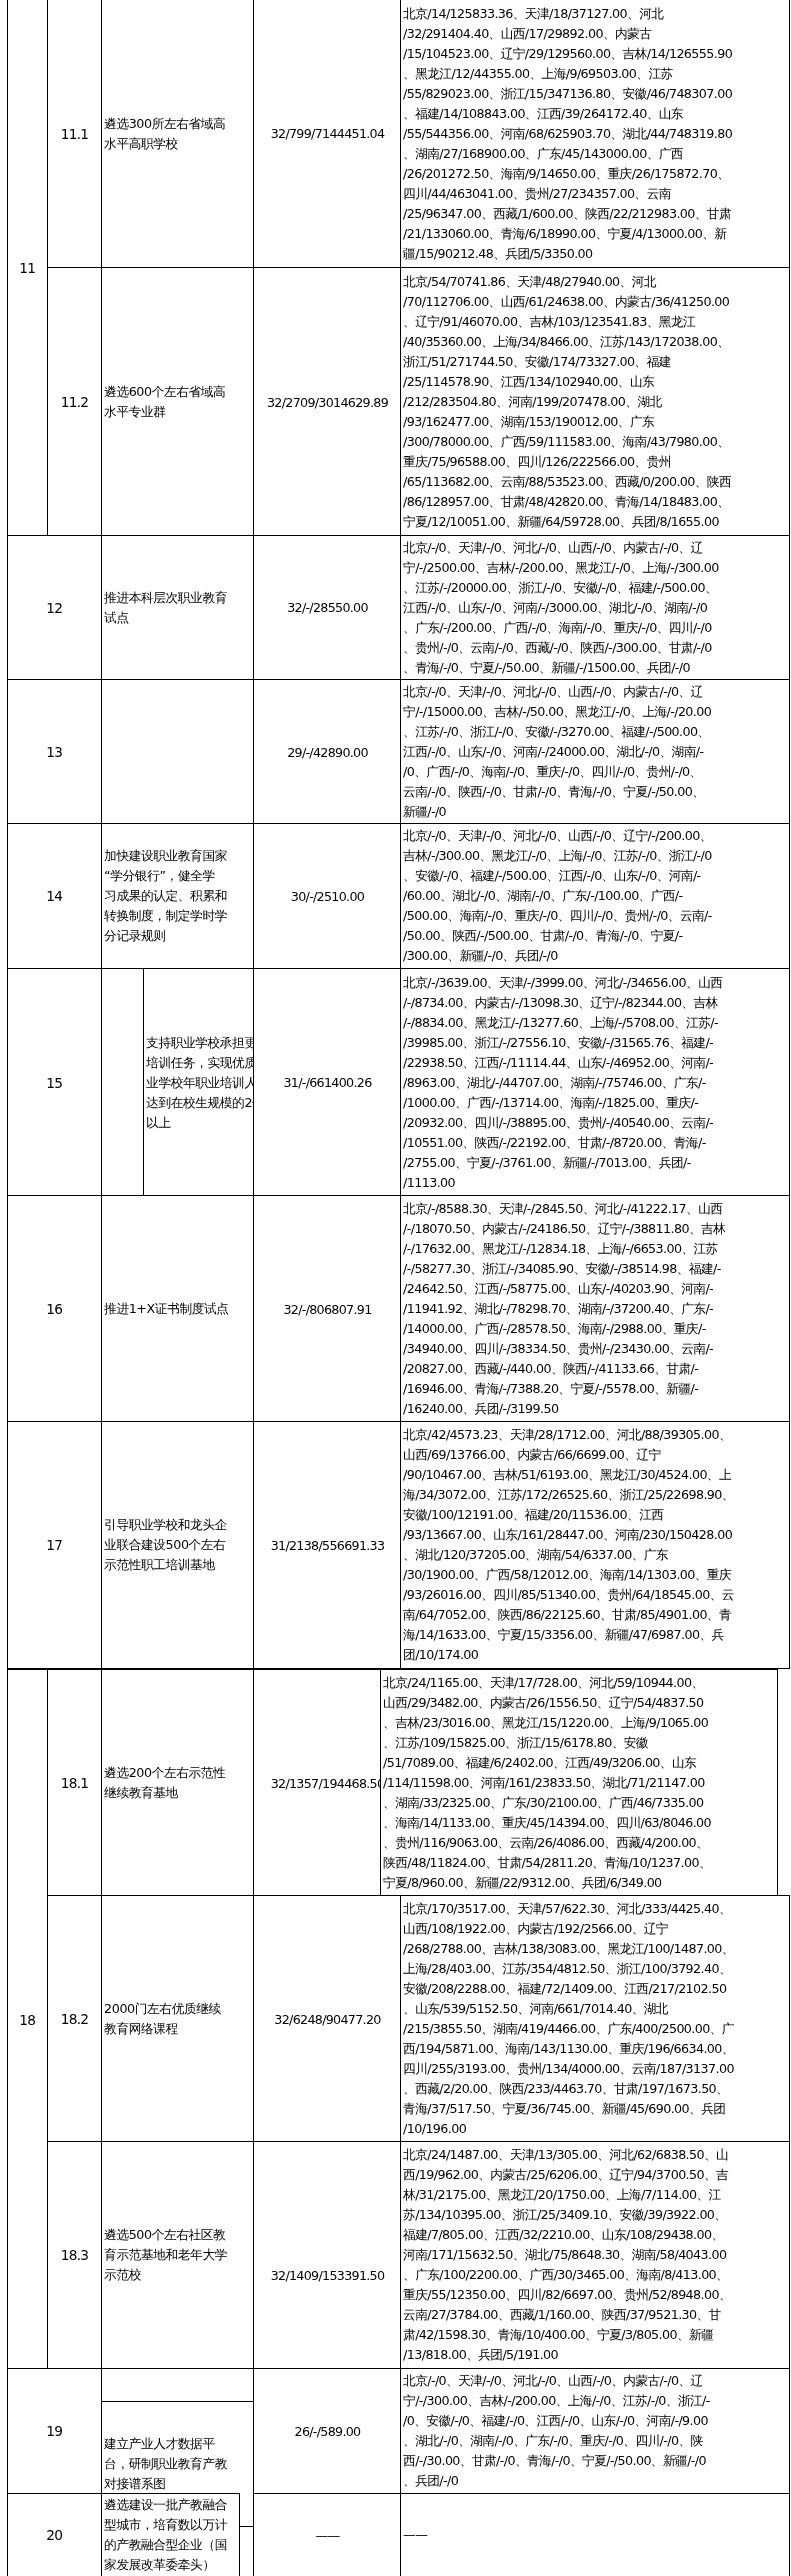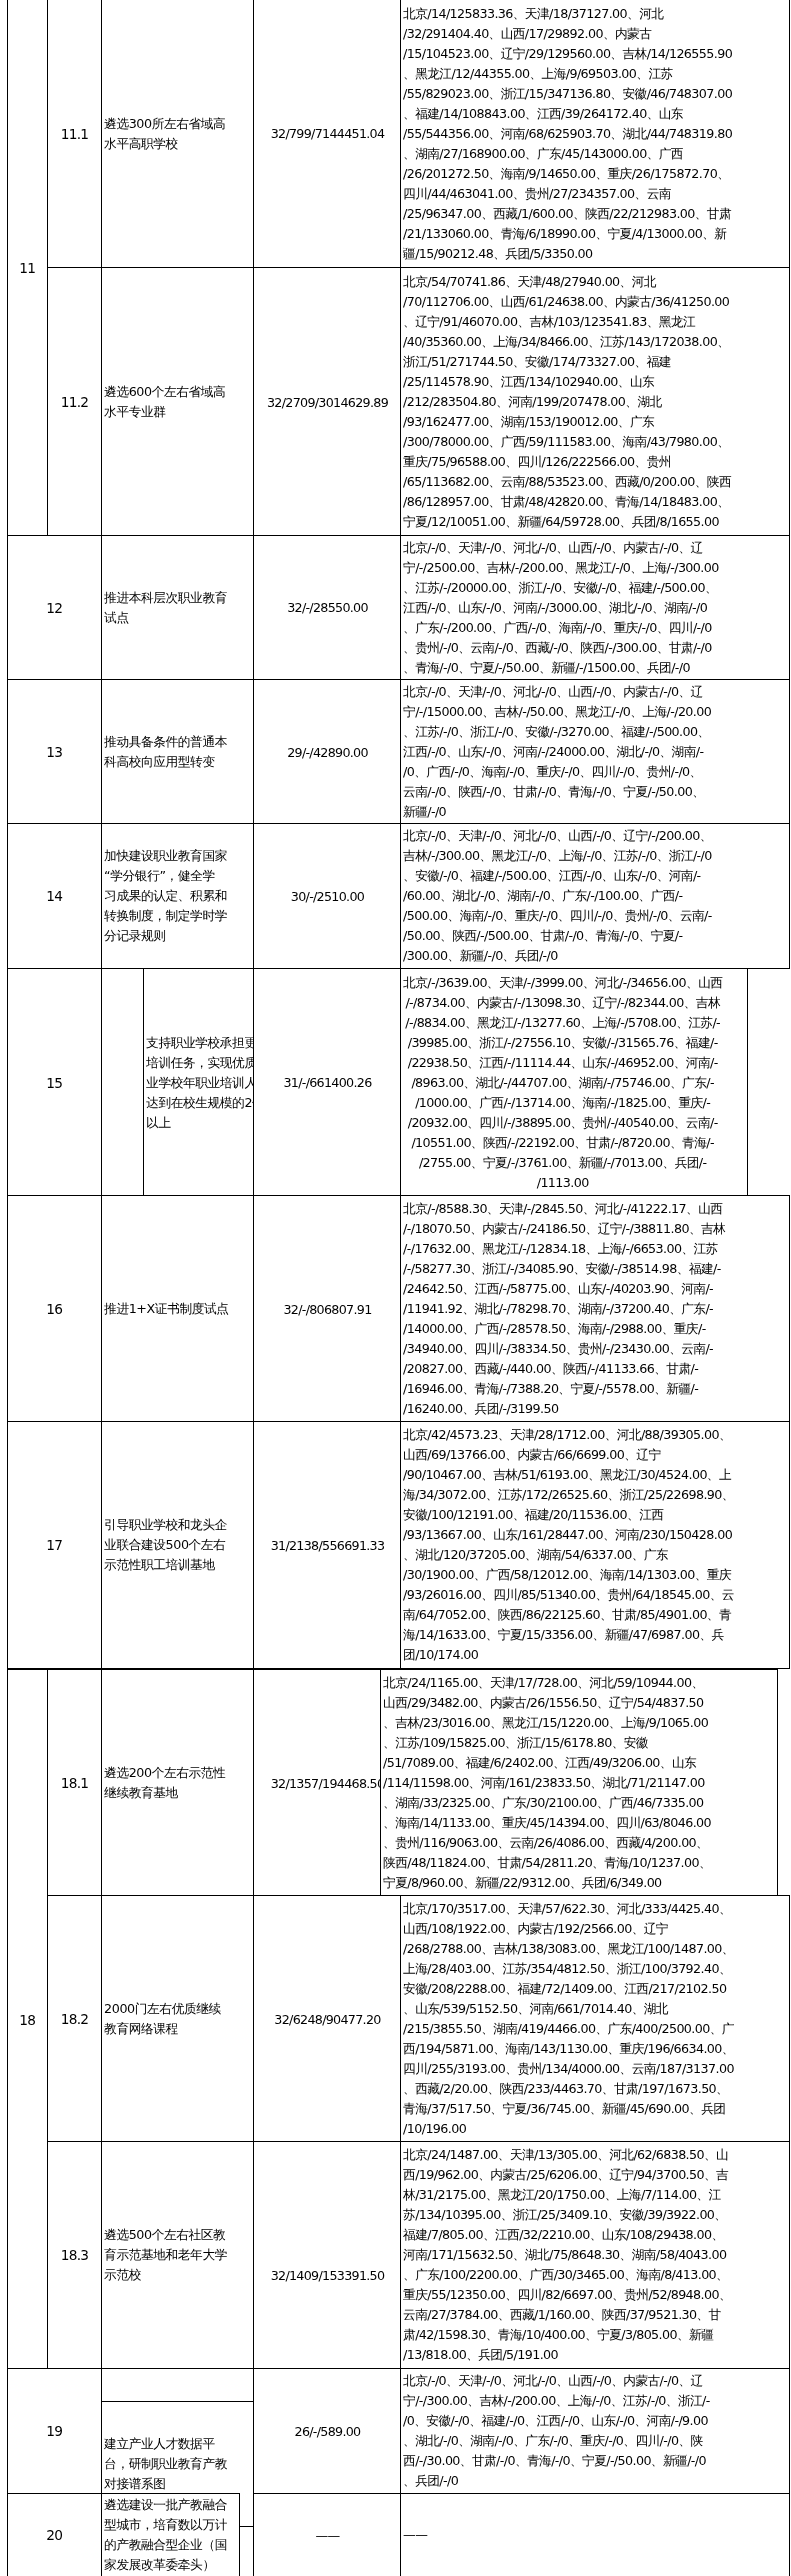--- a/index.html
+++ b/index.html
@@ -107,26 +107,20 @@
         <span class="ln">江西/-/0、山东/-/0、河南/-/3000.00、湖北/-/0、湖南/-/0</span>
         <span class="ln">、广东/-/200.00、广西/-/0、海南/-/0、重庆/-/0、四川/-/0</span>
         <span class="ln">、贵州/-/0、云南/-/0、西藏/-/0、陕西/-/300.00、甘肃/-/0</span>
         <span class="ln">、青海/-/0、宁夏/-/50.00、新疆/-/1500.00、兵团/-/0</span>
       </div>
     </div>
 
   <div class="cell center num" style="left:6.8px;top:679px;width:95px;height:146px;">
     <span>13</span>
   </div>
-  <div class="cell left item" style="left:101px;top:679px;width:153px;height:146px;">
-      <div>
-        <span class="ln">推动具备条件的普通本</span>
-        <span class="ln">科高校向应用型转变</span>
-      </div>
-    </div>
   <div class="cell center total" style="left:253px;top:679px;width:149px;height:146px;">
     <span>29/-/42890.00</span>
   </div>
   <div class="cell detail" style="left:400px;top:679px;width:390px;height:146px;">
       <div>
         <span class="ln">北京/-/0、天津/-/0、河北/-/0、山西/-/0、内蒙古/-/0、辽</span>
         <span class="ln">宁/-/15000.00、吉林/-/50.00、黑龙江/-/0、上海/-/20.00</span>
         <span class="ln">、江苏/-/0、浙江/-/0、安徽/-/3270.00、福建/-/500.00、</span>
         <span class="ln">江西/-/0、山东/-/0、河南/-/24000.00、湖北/-/0、湖南/-</span>
         <span class="ln">/0、广西/-/0、海南/-/0、重庆/-/0、四川/-/0、贵州/-/0、</span>
@@ -170,21 +164,21 @@
         <span class="ln">支持职业学校承担更多</span>
         <span class="ln">培训任务，实现优质职</span>
         <span class="ln">业学校年职业培训人次</span>
         <span class="ln">达到在校生规模的2倍</span>
         <span class="ln">以上</span>
       </div>
     </div>
   <div class="cell center total" style="left:253px;top:968px;width:149px;height:229px;">
     <span>31/-/661400.26</span>
   </div>
-  <div class="cell detail" style="left:400px;top:968px;width:348px;height:229px;text-align:center;">
+  <div class="cell detail" style="left:400px;top:968px;width:390px;height:229px;">
       <div>
         <span class="ln">北京/-/3639.00、天津/-/3999.00、河北/-/34656.00、山西</span>
         <span class="ln">/-/8734.00、内蒙古/-/13098.30、辽宁/-/82344.00、吉林</span>
         <span class="ln">/-/8834.00、黑龙江/-/13277.60、上海/-/5708.00、江苏/-</span>
         <span class="ln">/39985.00、浙江/-/27556.10、安徽/-/31565.76、福建/-</span>
         <span class="ln">/22938.50、江西/-/11114.44、山东/-/46952.00、河南/-</span>
         <span class="ln">/8963.00、湖北/-/44707.00、湖南/-/75746.00、广东/-</span>
         <span class="ln">/1000.00、广西/-/13714.00、海南/-/1825.00、重庆/-</span>
         <span class="ln">/20932.00、四川/-/38895.00、贵州/-/40540.00、云南/-</span>
         <span class="ln">/10551.00、陕西/-/22192.00、甘肃/-/8720.00、青海/-</span>

